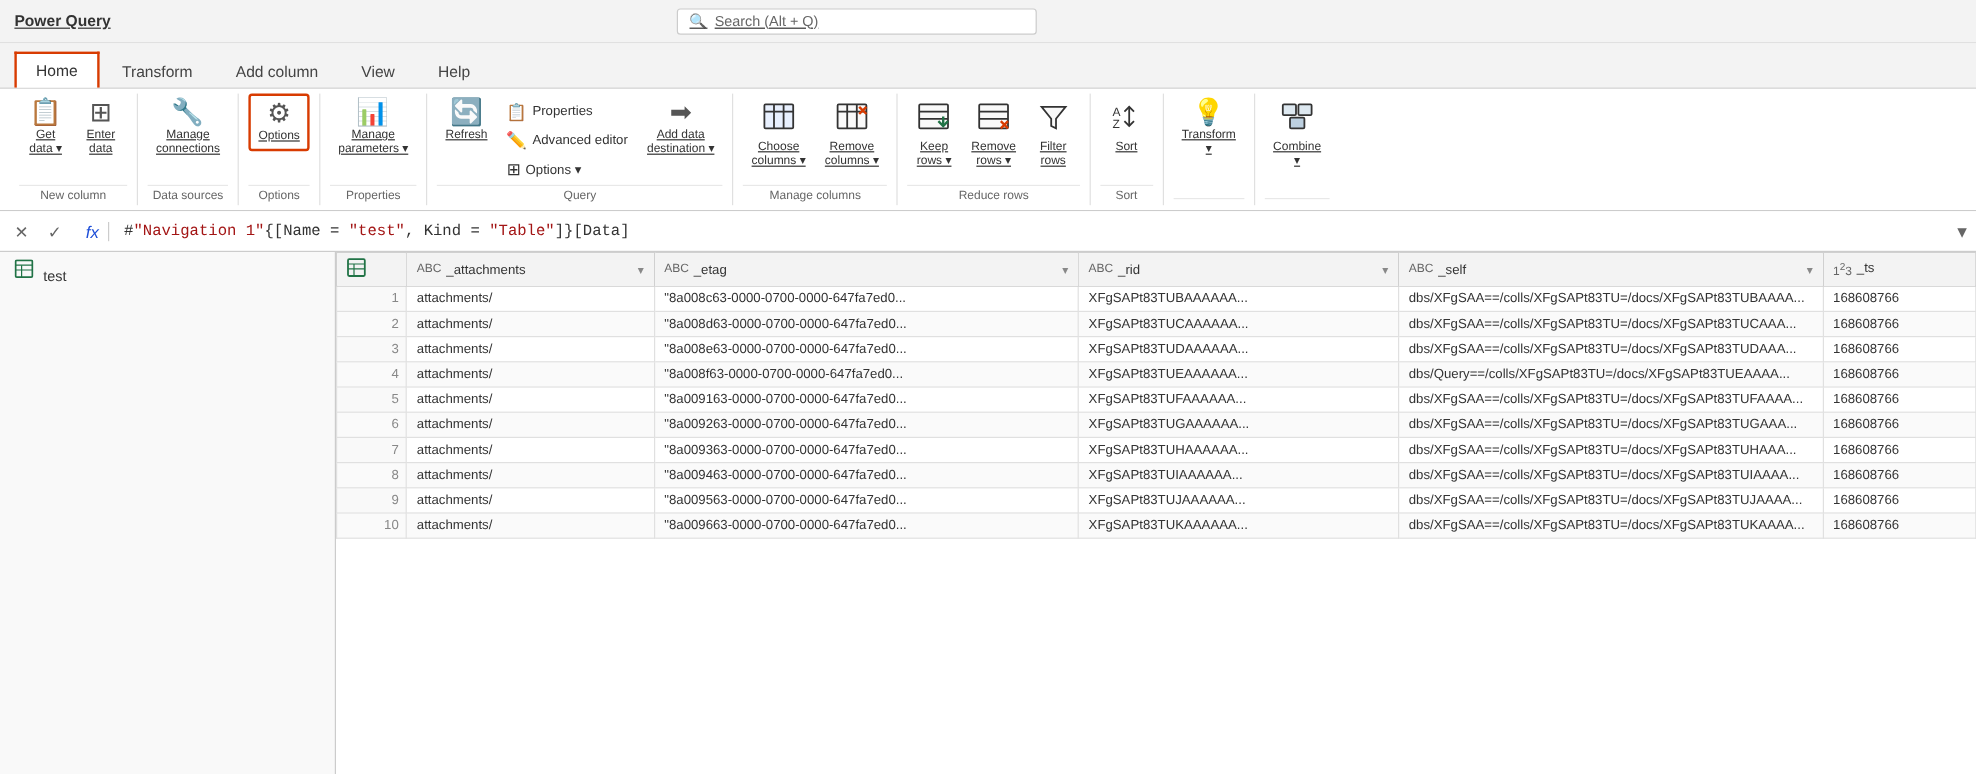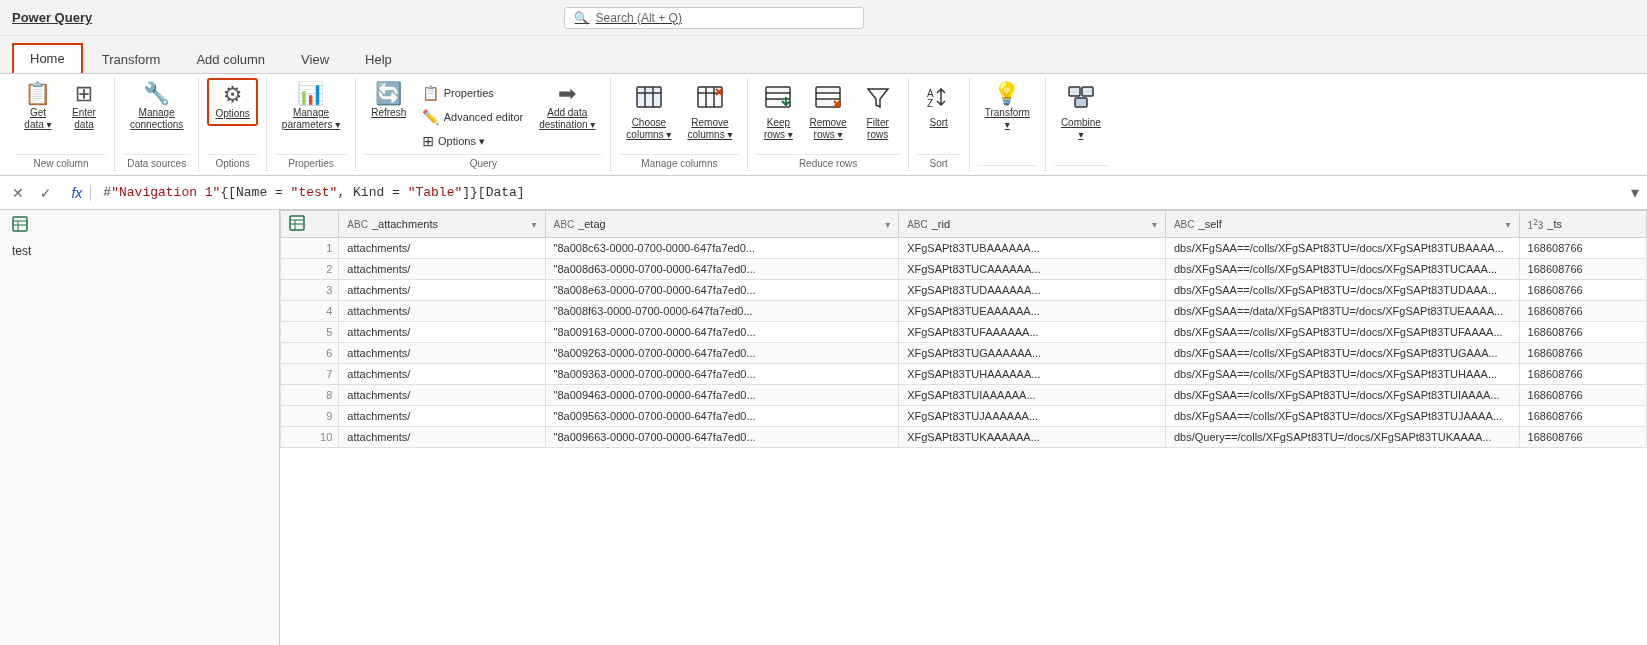--- a/index.html
+++ b/index.html
@@ -80,21 +80,21 @@
       width: 280px; min-width: 280px; background: #f9f9f9; border-right: 1px solid #ccc;
       display: flex; flex-direction: column;
     }
     .sidebar-header {
       display: flex; align-items: center; justify-content: space-between;
       padding: 8px 12px; font-size: 13px; font-weight: 600; border-bottom: 1px solid #ccc;
       background: #f3f3f3;
     }
     .sidebar-collapse { cursor: pointer; font-size: 16px; color: #666; }
     .sidebar-item {
-      display: flex; align-items: flex-start; padding: 6px 12px; cursor: pointer; gap: 8px; flex-direction: column;
+      display: flex; align-items: flex-end; padding: 6px 12px; cursor: pointer; gap: 8px;
     }
     .sidebar-item .table-icon { color: #217346; font-size: 16px; }
     .sidebar-item .item-label { font-size: 12px; }
 
     
     .data-grid { flex: 1; overflow: auto; background: white; }
     table { border-collapse: collapse; width: 100%; font-size: 11px; }
     th {
       background: #f3f3f3; border: 1px solid #d0d0d0; padding: 4px 8px;
       text-align: left; font-weight: 400; white-space: nowrap; position: sticky; top: 0;
@@ -415,21 +415,21 @@
             <td>"8a008e63-0000-0700-0000-647fa7ed0...</td>
             <td>XFgSAPt83TUDAAAAAA...</td>
             <td>dbs/XFgSAA==/colls/XFgSAPt83TU=/docs/XFgSAPt83TUDAAA...</td>
             <td>168608766</td>
           </tr>
           <tr>
             <td class="row-num">4</td>
             <td>attachments/</td>
             <td>"8a008f63-0000-0700-0000-647fa7ed0...</td>
             <td>XFgSAPt83TUEAAAAAA...</td>
-            <td>dbs/XFgSAA==/data/XFgSAPt83TU=/docs/XFgSAPt83TUEAAAA...</td>
+            <td>dbs/Query==/colls/XFgSAPt83TU=/docs/XFgSAPt83TUEAAAA...</td>
             <td>168608766</td>
           </tr>
           <tr>
             <td class="row-num">5</td>
             <td>attachments/</td>
             <td>"8a009163-0000-0700-0000-647fa7ed0...</td>
             <td>XFgSAPt83TUFAAAAAA...</td>
             <td>dbs/XFgSAA==/colls/XFgSAPt83TU=/docs/XFgSAPt83TUFAAAA...</td>
             <td>168608766</td>
           </tr>
@@ -463,19 +463,19 @@
             <td>"8a009563-0000-0700-0000-647fa7ed0...</td>
             <td>XFgSAPt83TUJAAAAAA...</td>
             <td>dbs/XFgSAA==/colls/XFgSAPt83TU=/docs/XFgSAPt83TUJAAAA...</td>
             <td>168608766</td>
           </tr>
           <tr>
             <td class="row-num">10</td>
             <td>attachments/</td>
             <td>"8a009663-0000-0700-0000-647fa7ed0...</td>
             <td>XFgSAPt83TUKAAAAAA...</td>
-            <td>dbs/Query==/colls/XFgSAPt83TU=/docs/XFgSAPt83TUKAAAA...</td>
+            <td>dbs/XFgSAA==/colls/XFgSAPt83TU=/docs/XFgSAPt83TUKAAAA...</td>
             <td>168608766</td>
           </tr>
         </tbody>
     </table>
   </div>
 </div>
 
 </body></html>

